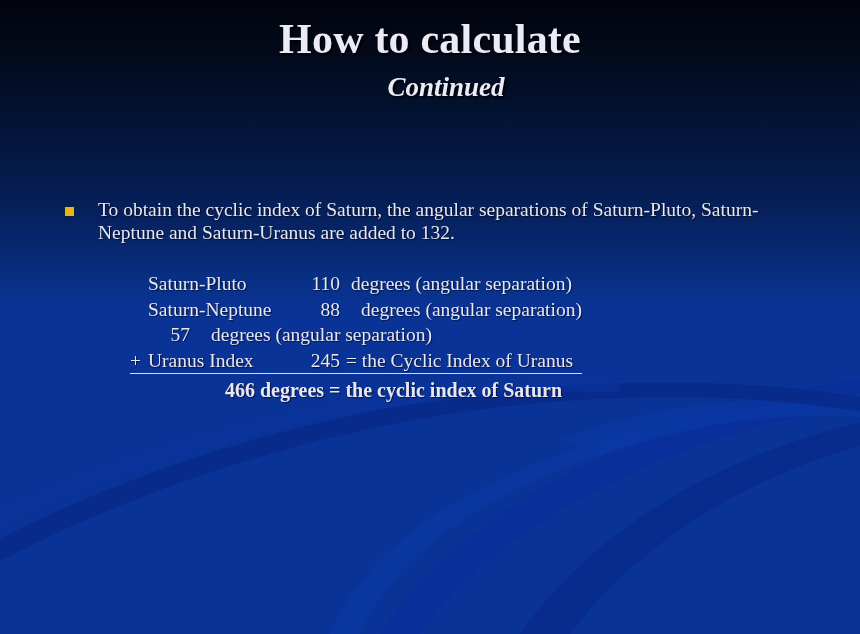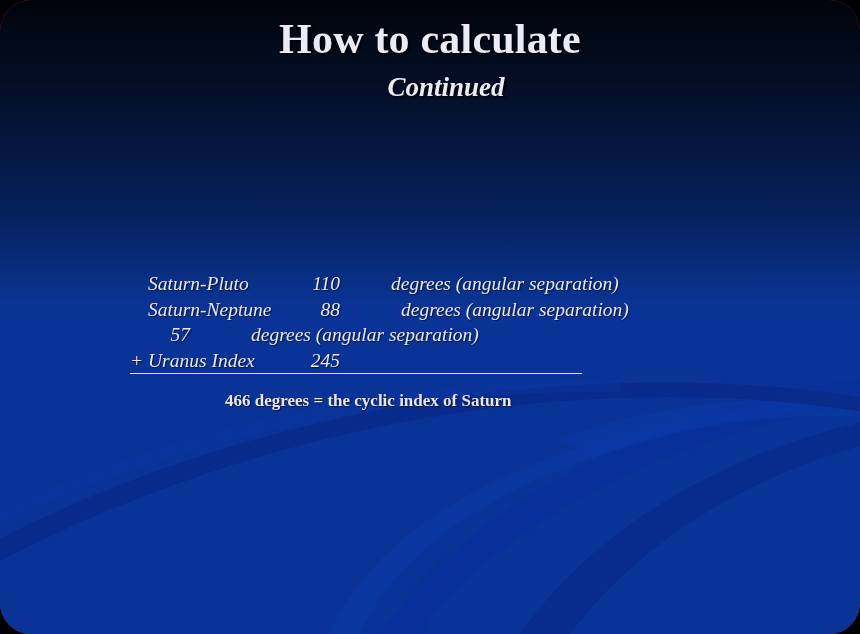--- a/index.html
+++ b/index.html
@@ -7,21 +7,20 @@
     padding: 0;
     background: #000;
   }
   #slide {
     position: relative;
     width: 860px;
     height: 634px;
     overflow: hidden;
     background: #be185d;
     font-family: "Liberation Serif", "DejaVu Serif", serif;
-    border-radius: 31px;
     -webkit-font-smoothing: antialiased;
   }
   
   #bg-gradient {
     position: absolute;
     inset: 0;
     background: linear-gradient(to bottom,
         #01040c 0%,
         #020816 6%,
         #030f28 14%,
@@ -103,58 +102,56 @@
     color: #e9e7f1;
     font-size: 19.5px;
     text-shadow: 1px 1px 1px rgba(0,0,0,0.6);
   }
   .calc-row {
     display: flex;
     align-items: baseline;
     height: 25.5px;
     line-height: 25.5px;
     white-space: nowrap;
-    font-style: italic;
   }
   .c-plus {
     width: 18px;
     flex: 0 0 18px;
     text-align: left;
   }
   .c-label {
     width: 150px;
     flex: 0 0 150px;
     text-align: left;
   }
   .c-num {
     width: 42px;
     flex: 0 0 42px;
     text-align: right;
   }
   .c-rest {
     flex: 1 1 auto;
     padding-left: 11px;
-    margin-left: 40px;
   }
   .c-rest-narrow {
     padding-left: 21px;
   }
   
   #calc-row-uranus {
     border-bottom: 1.4px solid #dcdae6;
     height: 25px;
     margin-left: 0;
     width: 452px;
     box-sizing: content-box;
   }
   #calc-row-uranus .c-rest { padding-left: 6px; }
   #calc-total {
-    margin-top: 14px;
+    margin-top: 3px;
     font-weight: 700;
-    font-size: 17px;
+    font-size: 20px;
     line-height: 26px;
     padding-left: 95px;
     white-space: nowrap;
   }
 </style>
 </head>
 <body>
 
 <div id="slide">
 
@@ -175,20 +172,24 @@
                C 800 400 700 392 565 401 C 350 416 140 484 -20 572 Z" fill="#082a88" opacity="0.85"></path>
       <path d="M -40 530 C 140 436 380 376 620 380 L 620 392 C 390 388 150 446 -30 540 Z" fill="#0b37a2" opacity="0.4"></path>
     </g>
   </svg>
 
   <div id="title-block">
     <div class="title-line">How to calculate</div>
     <div id="title-sub">Continued</div>
   </div>
 
+  <div id="bullet-row">
+    <span id="bullet-marker"></span>
+    <span id="bullet-text">To obtain the cyclic index of Saturn, the angular separations of Saturn-Pluto, Saturn-Neptune and Saturn-Uranus are added to 132.</span>
+  </div>
 
   <div id="calc-block">
 
     <div class="calc-row">
       <span class="c-plus"></span>
       <span class="c-label">Saturn-Pluto</span>
       <span class="c-num">110</span>
       <span class="c-rest">degrees (angular separation)</span>
     </div>
 
@@ -202,19 +203,20 @@
     <div class="calc-row">
       <span class="c-plus"></span>
       <span class="c-num">57</span>
       <span class="c-rest c-rest-narrow">degrees (angular separation)</span>
     </div>
 
     <div class="calc-row" id="calc-row-uranus">
       <span class="c-plus">+</span>
       <span class="c-label">Uranus Index</span>
       <span class="c-num">245</span>
+      <span class="c-rest">= the Cyclic Index of Uranus</span>
     </div>
 
     <div id="calc-total">466 degrees = the cyclic index of Saturn</div>
 
   </div>
 
 </div>
 
 </body></html>

